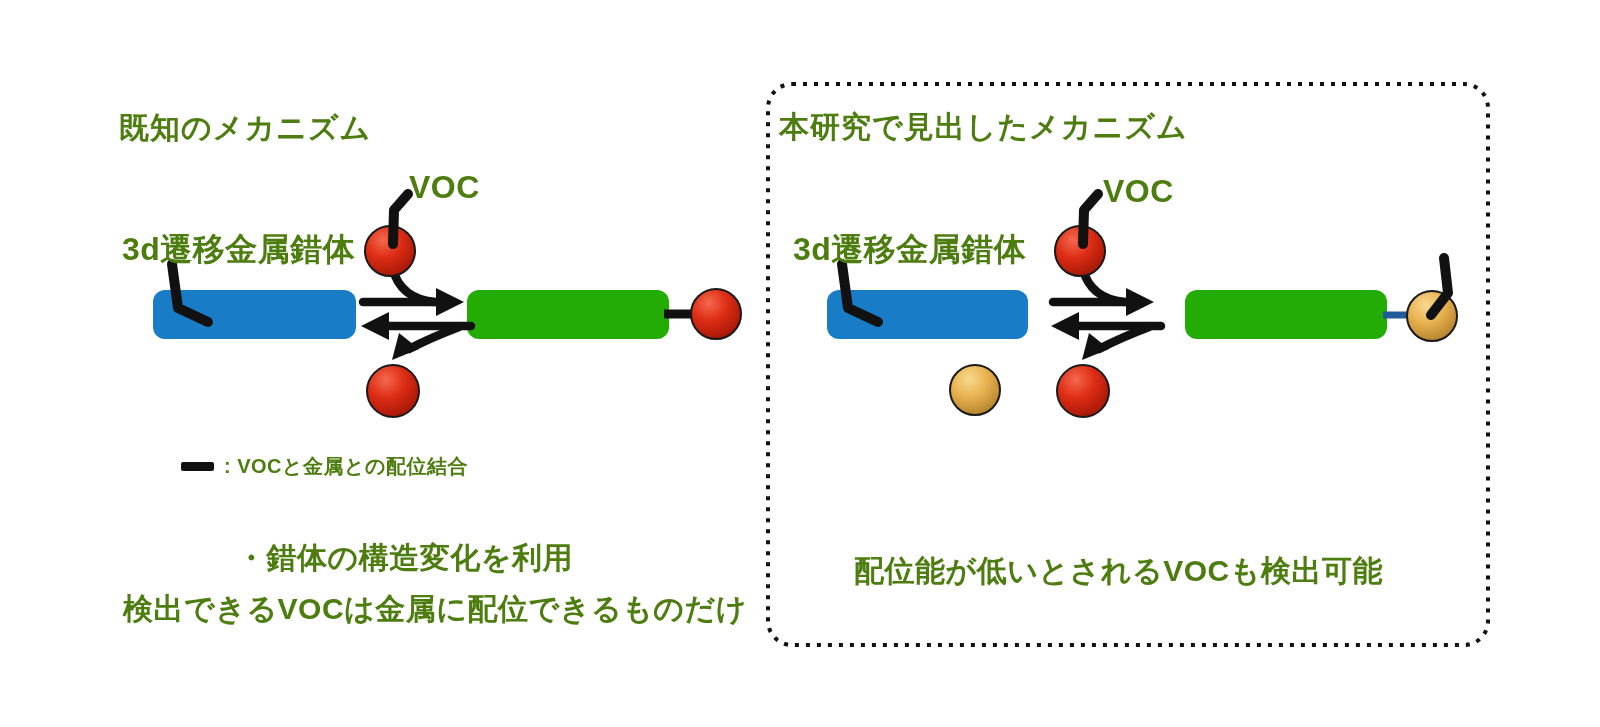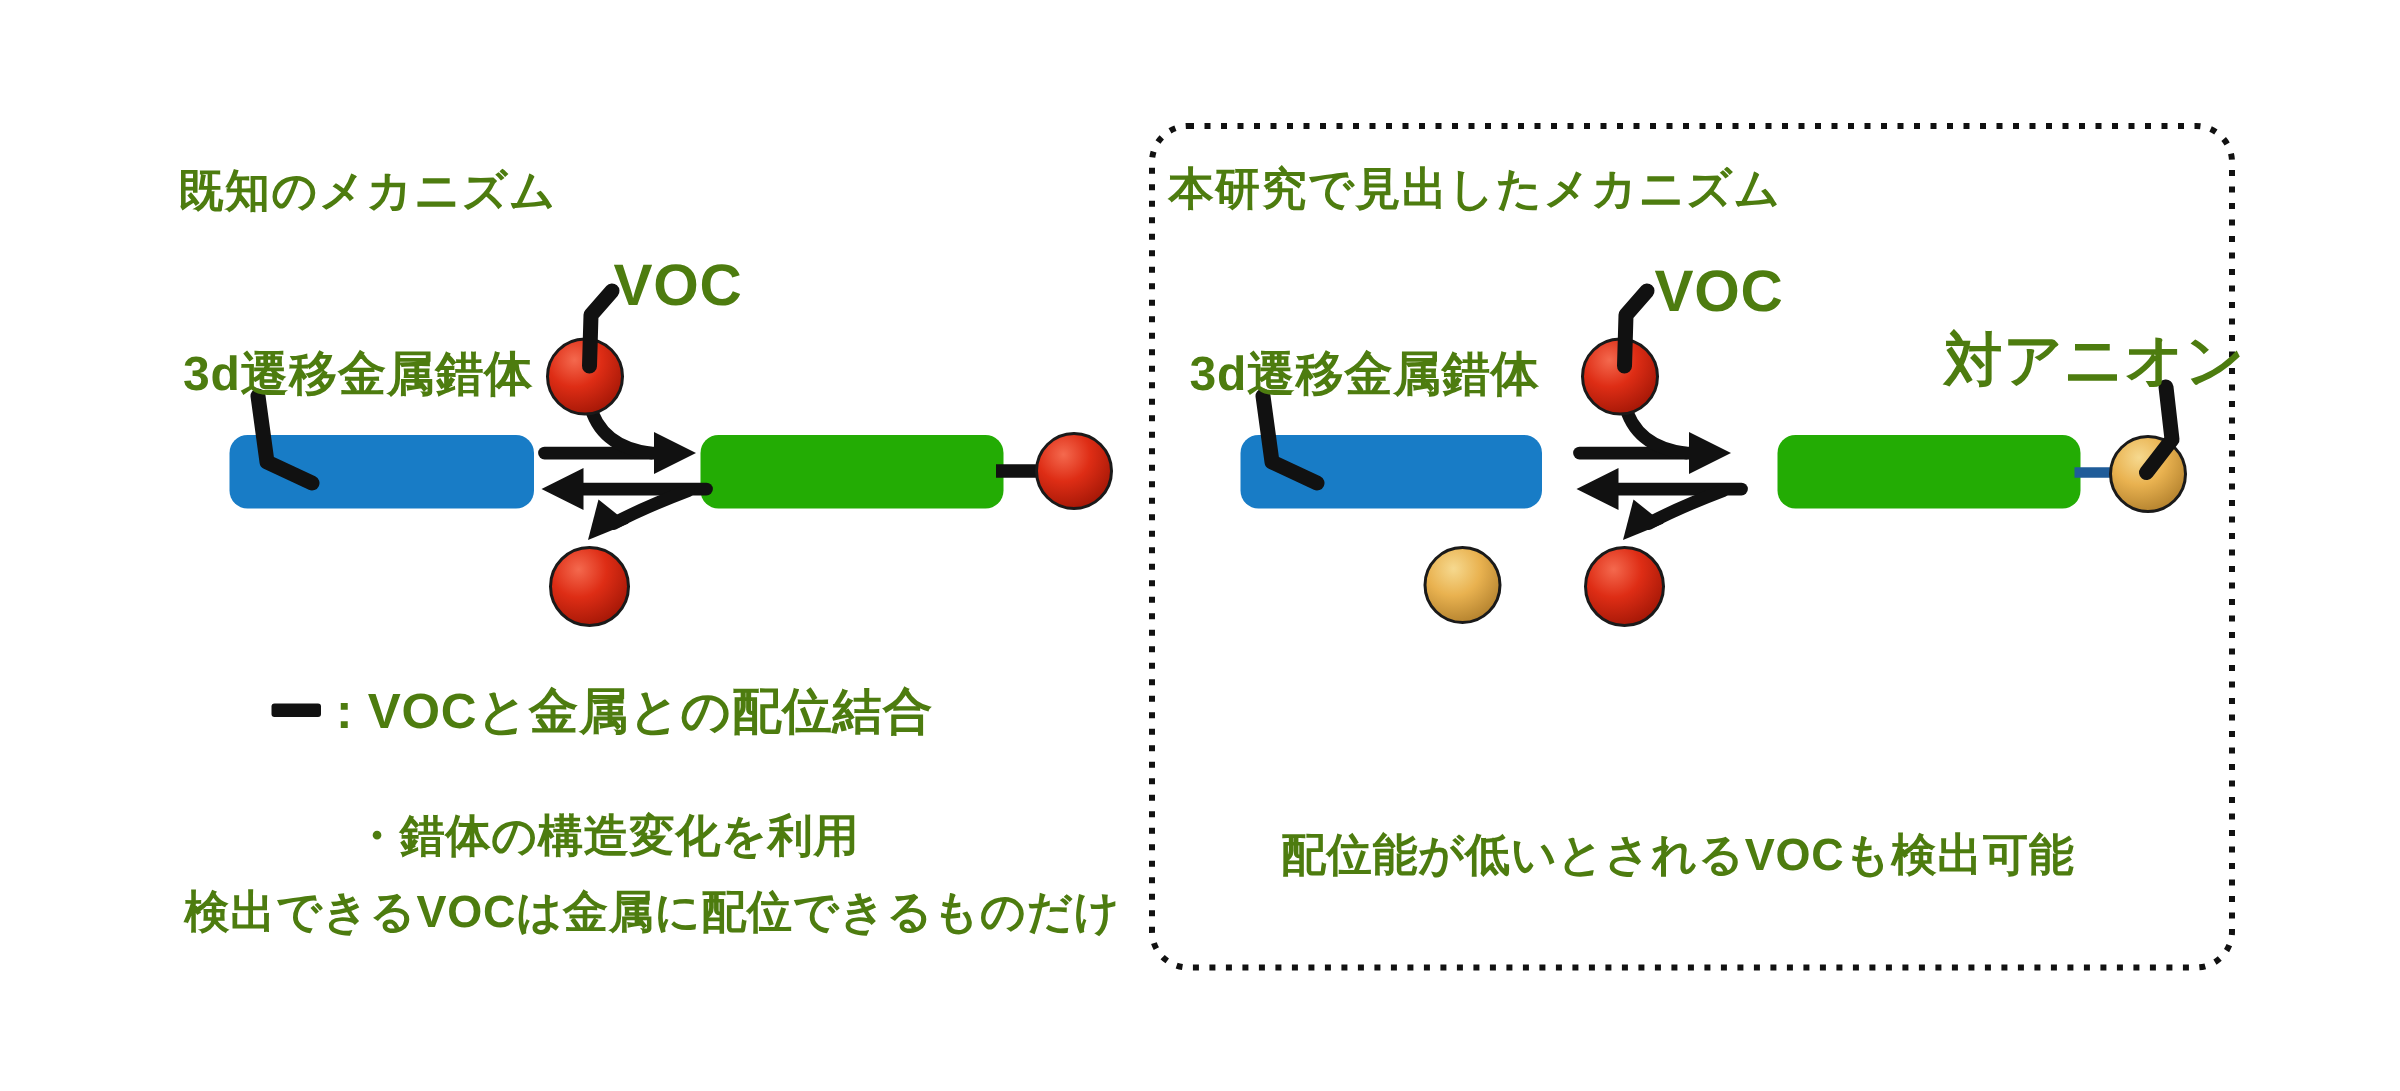--- a/index.html
+++ b/index.html
@@ -4,22 +4,22 @@
 <style>
   html,body{margin:0;padding:0;background:#fff;}
   #stage{
     position:relative;width:1600px;height:727px;background:#ffffff;overflow:hidden;
     font-family:"Liberation Sans","DejaVu Sans",sans-serif;font-weight:bold;color:#4d7c0f;
   }
   #diagram-svg{position:absolute;left:0;top:0;}
   .txt{position:absolute;white-space:nowrap;line-height:1.15;}
   .t-title{font-size:30px;letter-spacing:1px;}
   .t-label{font-size:32px;letter-spacing:0.5px;}
-  .t-voc{font-size:39px;letter-spacing:0.5px;}
-  .t-legend{font-size:33px;letter-spacing:0.5px;}
+  .t-voc{font-size:32px;letter-spacing:0.5px;}
+  .t-legend{font-size:20px;letter-spacing:0.5px;}
   .t-note{font-size:30px;letter-spacing:0.5px;}
   .legend-row{display:flex;align-items:center;gap:10px;}
   .legend-dash{display:inline-block;width:33px;height:9px;border-radius:2px;}
 </style>
 </head>
 <body>
 
 <div id="stage">
 
   <svg id="diagram-svg" width="1600" height="727" viewBox="0 0 1600 727">
@@ -93,18 +93,17 @@
     <span class="legend-dash" style="background: rgb(17, 17, 17);"></span>
     <span class="t-legend">: VOCと金属との配位結合</span>
   </div>
 
   <div class="txt t-note" style="left:220px;top:541px;margin-left:16px;">・錯体の構造変化を利用</div>
   <div class="txt t-note" style="left:123px;top:592px;">検出できるVOCは金属に配位できるものだけ</div>
 
   <div class="txt t-title" style="left:779px;top:110px;">本研究で見出したメカニズム</div>
   <div class="txt t-label" style="left:793px;top:231px;">3d遷移金属錯体</div>
   <div class="txt t-voc" style="left:1103px;top:173px;">VOC</div>
-  <div class="txt t-voc" style="left:1296px;top:219px;">対アニオン</div>
 
 
   <div class="txt t-note" style="left:854px;top:554px;">配位能が低いとされるVOCも検出可能</div>
 
 </div>
 
 </body></html>

